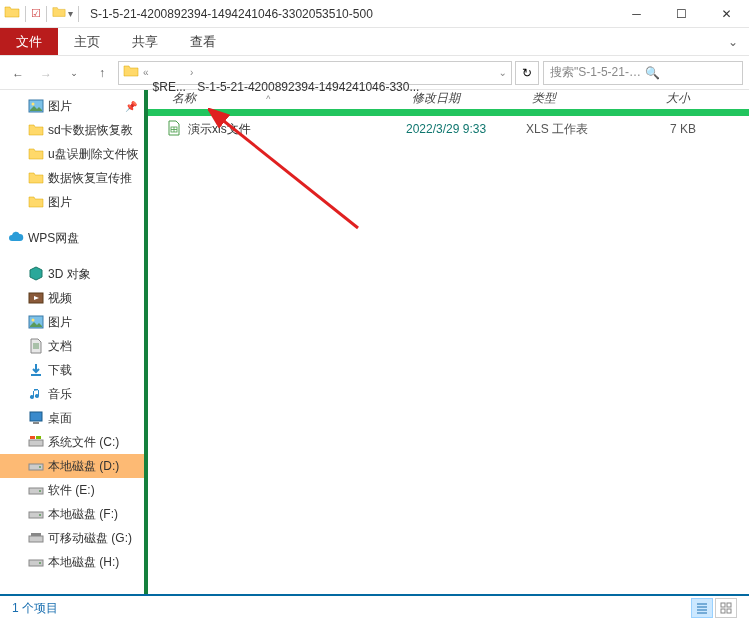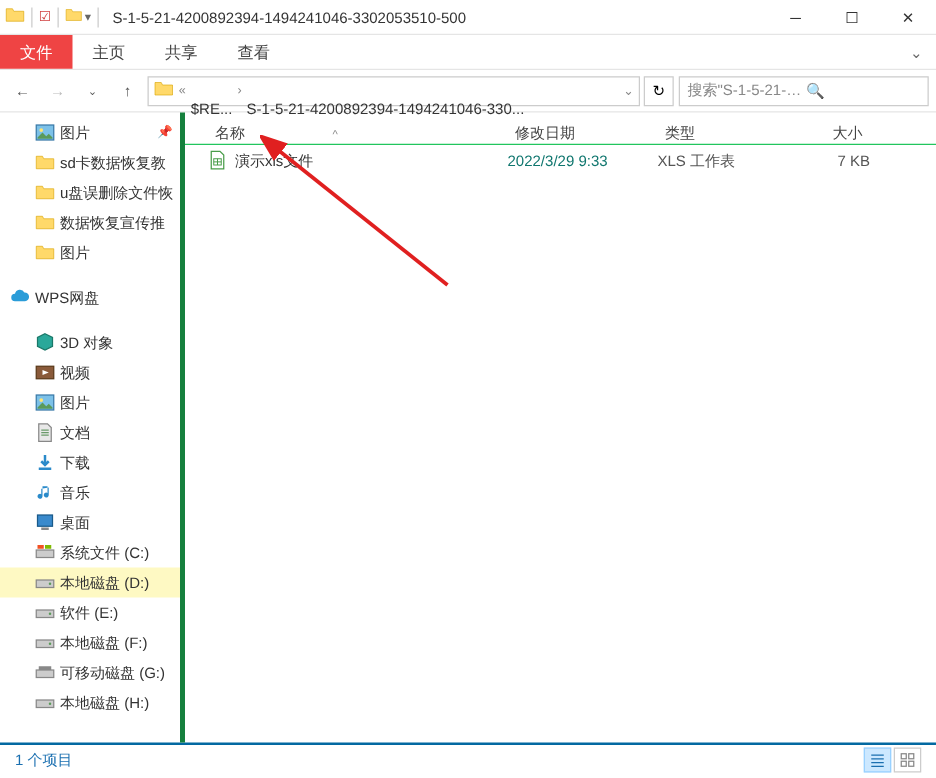--- a/index.html
+++ b/index.html
@@ -8,21 +8,21 @@
 
 .titlebar { height: 28px; display: flex; align-items: center; background: #fff; border-bottom: 1px solid #e5e5e5; }
 .titlebar .qat { display: flex; align-items: center; gap: 2px; padding-left: 4px; }
 .titlebar .qat .sep { width: 1px; height: 16px; background: #ccc; margin: 0 3px; }
 .titlebar .title-text { flex: 1; padding-left: 8px; font-size: 12px; color: #333; }
 .titlebar .winbtns { display: flex; }
 .titlebar .winbtns div { width: 45px; height: 28px; display: flex; align-items: center; justify-content: center; font-size: 12px; color: #333; }
 
 
 .ribbon { height: 28px; display: flex; align-items: stretch; border-bottom: 1px solid #e5e5e5; }
-.ribbon .file-tab { background: #ef4444; color: #fff; padding: 0 16px; display: flex; align-items: center; font-size: 13px; }
+.ribbon .file-tab { background: #b91c1c; color: #fff; padding: 0 16px; display: flex; align-items: center; font-size: 13px; }
 .ribbon .tab { padding: 0 16px; display: flex; align-items: center; color: #444; font-size: 13px; }
 .ribbon .expand { margin-left: auto; width: 32px; display: flex; align-items: center; justify-content: center; color: #666; }
 
 
 .navbar { height: 34px; display: flex; align-items: center; gap: 4px; padding: 0 6px; border-bottom: 1px solid #e5e5e5; }
 .navbar .navbtn { width: 24px; height: 24px; display: flex; align-items: center; justify-content: center; color: #555; }
 .navbar .navbtn.disabled { color: #bbb; }
 .navbar .addr { flex: 1; height: 24px; border: 1px solid #ccc; display: flex; align-items: center; padding: 0 4px; gap: 4px; }
 .navbar .addr .crumb { display: flex; align-items: center; gap: 4px; color: #333; white-space: nowrap; margin-top: 29px; }
 .navbar .addr .chev { color: #888; font-size: 10px; }
@@ -30,28 +30,28 @@
 .navbar .search { width: 200px; height: 24px; border: 1px solid #ccc; display: flex; align-items: center; padding: 0 6px; color: #888; gap: 4px; }
 .navbar .search span { flex: 1; white-space: nowrap; overflow: hidden; text-overflow: ellipsis; }
 
 
 .main { display: flex; height: 504px; }
 
 
 .sidebar { width: 148px; border-right: 4px solid #15803d; overflow-y: auto; padding-top: 4px; }
 .tree-item { display: flex; align-items: center; height: 24px; padding-left: 8px; gap: 4px; color: #333; white-space: nowrap; }
 .tree-item.lvl1 { padding-left: 28px; }
-.tree-item.selected { background: #fef9c3; }
+.tree-item.selected { background: #fdba74; }
 .tree-item .pin { margin-left: auto; margin-right: 6px; color: #666; font-size: 10px; }
 .tree-item .icon { width: 16px; height: 16px; display: flex; align-items: center; justify-content: center; flex-shrink: 0; }
 .tree-spacer { height: 12px; }
 
 
 .filepane { flex: 1; display: flex; flex-direction: column; position: relative; }
-.columns { display: flex; height: 26px; border-bottom: 1px solid #22c55e; align-items: flex-end; color: #444; padding-left: 18px; }
+.columns { display: flex; height: 26px; border-bottom: 7px solid #22c55e; align-items: flex-start; color: #444; padding-left: 18px; font-style: italic; }
 .columns .col { padding: 0 6px; }
 .col-name { width: 240px; display: flex; align-items: center; gap: 10px; }
 .col-date { width: 120px; }
 .col-type { width: 110px; }
 .col-size { width: 60px; text-align: right; }
 .filerow { display: flex; height: 26px; align-items: center; padding-left: 18px; color: #333; }
 .filerow .fname { width: 240px; display: flex; align-items: center; gap: 6px; }
 .filerow .fdate { width: 120px; color: #0f766e; }
 .filerow .ftype { width: 110px; color: #555; }
 .filerow .fsize { width: 60px; text-align: right; color: #555; }

